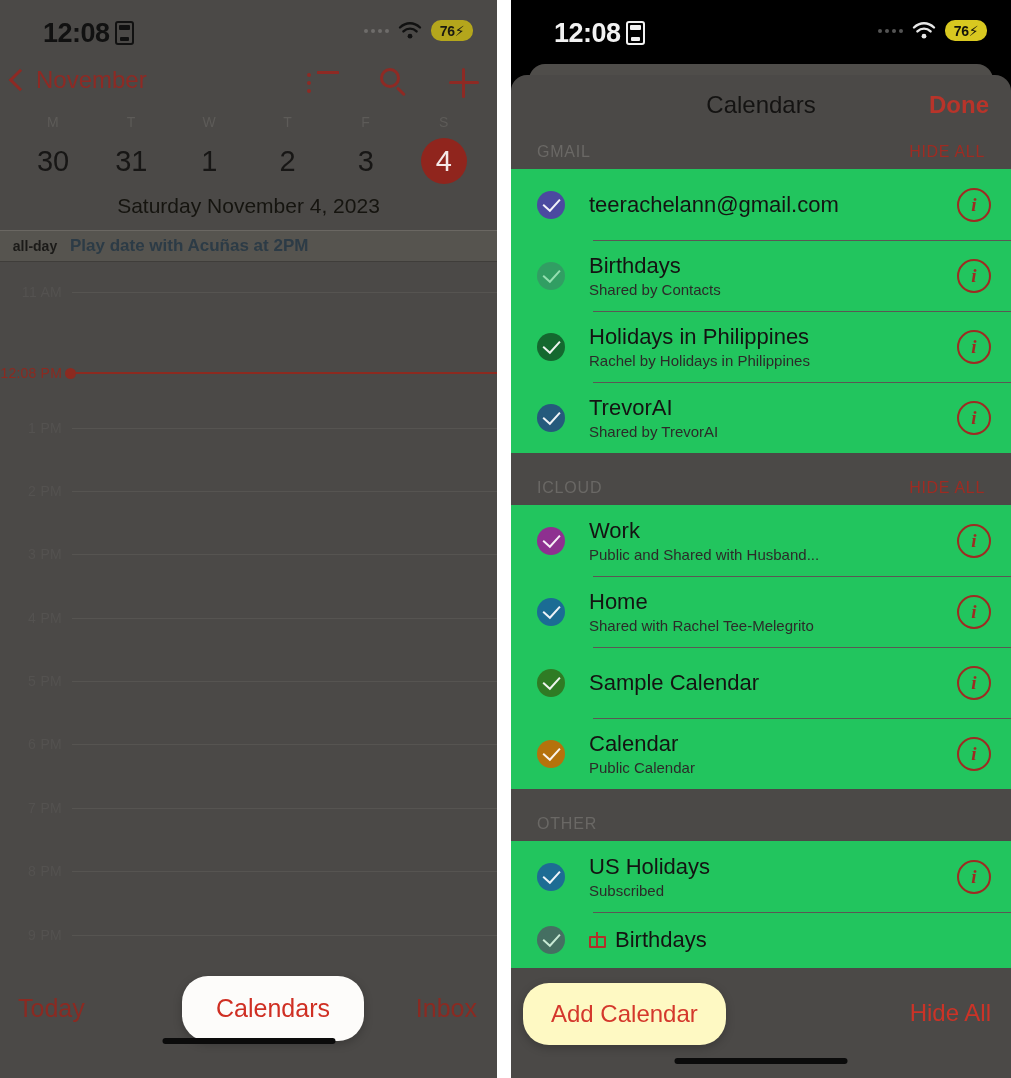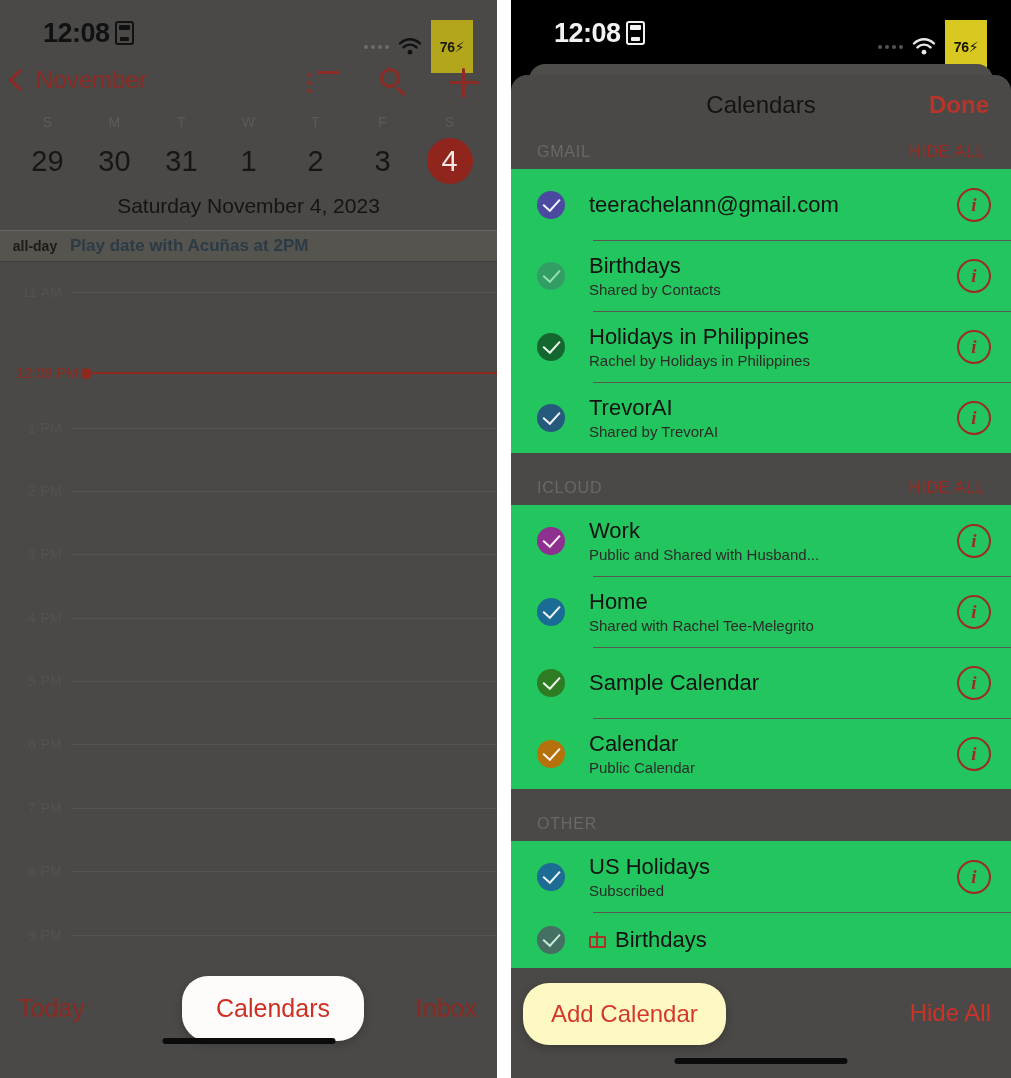--- a/index.html
+++ b/index.html
@@ -32,23 +32,23 @@
   }
   .sb-time .lock:after{
     content:"";position:absolute;left:3px;bottom:2px;right:3px;height:4px;
     background:currentColor;border-radius:1px;
   }
   .sb-right{position:absolute;right:24px;top:20px;display:flex;align-items:center;gap:9px;}
   .sb-dots{display:flex;gap:3px;align-items:center;}
   .sb-dots i{display:block;width:4px;height:4px;border-radius:50%;}
   .sb-wifi{width:24px;height:18px;position:relative;}
   .sb-batt{
-    min-width:36px;height:21px;border-radius:0;
+    min-width:36px;height:21px;border-radius:10px;
     display:flex;align-items:center;justify-content:center;
-    font-size:14px;font-weight:700;padding:16px 3px;letter-spacing:-0.3px;
+    font-size:14px;font-weight:700;padding:0 3px;letter-spacing:-0.3px;
   }
 
   
   .phone-left .sb-time{color:#111;}
   .phone-left .sb-dots i{background:#6e6c6a;}
   .phone-left .sb-batt{background:#b4a61c;color:#1a1a12;}
   
   .phone-right .sb-time{color:#f2f2f2;}
   .phone-right .sb-dots i{background:#545454;}
   .phone-right .sb-batt{background:#d8c820;color:#14140a;}
@@ -100,21 +100,21 @@
     display:flex;align-items:center;height:30px;background:#56544f;
     border-top:1px solid #6a6762;border-bottom:1px solid #3f3d3a;
   }
   .allday .lbl{width:70px;text-align:center;font-size:14px;color:#1b1a18;font-weight:600;}
   .allday .txt{font-size:17px;color:#2c3b46;font-weight:600;}
 
   .timeline{position:relative;height:718px;overflow:hidden;}
   .hour{position:absolute;left:0;right:0;display:flex;align-items:center;}
   .hour .hl{width:62px;text-align:right;font-size:14px;color:#545250;letter-spacing:0.3px;}
   .hour .hline{flex:1;height:1px;background:#565451;margin-left:10px;}
-  .nowline{position:absolute;left:16px;right:0;display:flex;align-items:center;justify-content:flex-end;}
+  .nowline{position:absolute;left:0;right:0;display:flex;align-items:center;justify-content:flex-end;}
   .nowline .nl{width:62px;text-align:right;font-size:14px;color:#8c2a20;letter-spacing:0.2px;}
   .nowline .dot{width:11px;height:11px;border-radius:50%;background:#8c2a20;margin-left:3px;}
   .nowline .nline{flex:1;height:2px;background:#8c2a20;}
 
   .tabbar{position:relative;height:78px;}
   .tab{position:absolute;top:14px;font-size:25px;color:#8b2a22;}
   .tab-today{left:18px;}
   .tab-inbox{right:20px;}
   .tab-calendars{
     left:182px;top:-4px;background:#fdfcfa;border-radius:26px;
@@ -237,24 +237,20 @@
             <span></span>
             <span></span>
           </span>
         <span class="icon-search"></span>
         <span class="icon-plus"></span>
       </div>
     </div>
 
     <div class="week">
       <div class="wd">
-          <div class="dow">S</div>
-          <div class="num">29</div>
-        </div>
-      <div class="wd">
           <div class="dow">M</div>
           <div class="num">30</div>
         </div>
       <div class="wd">
           <div class="dow">T</div>
           <div class="num">31</div>
         </div>
       <div class="wd">
           <div class="dow">W</div>
           <div class="num">1</div>

